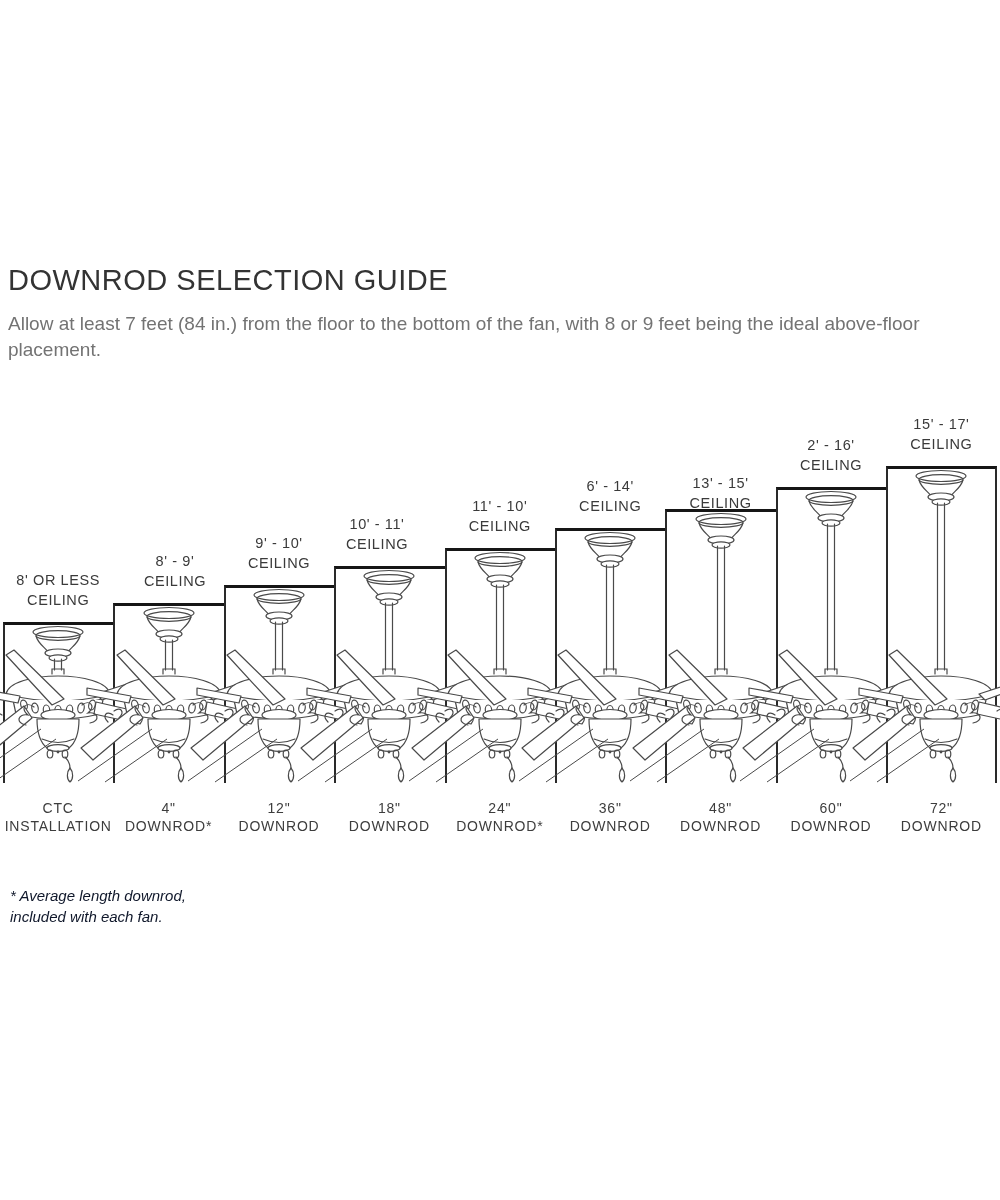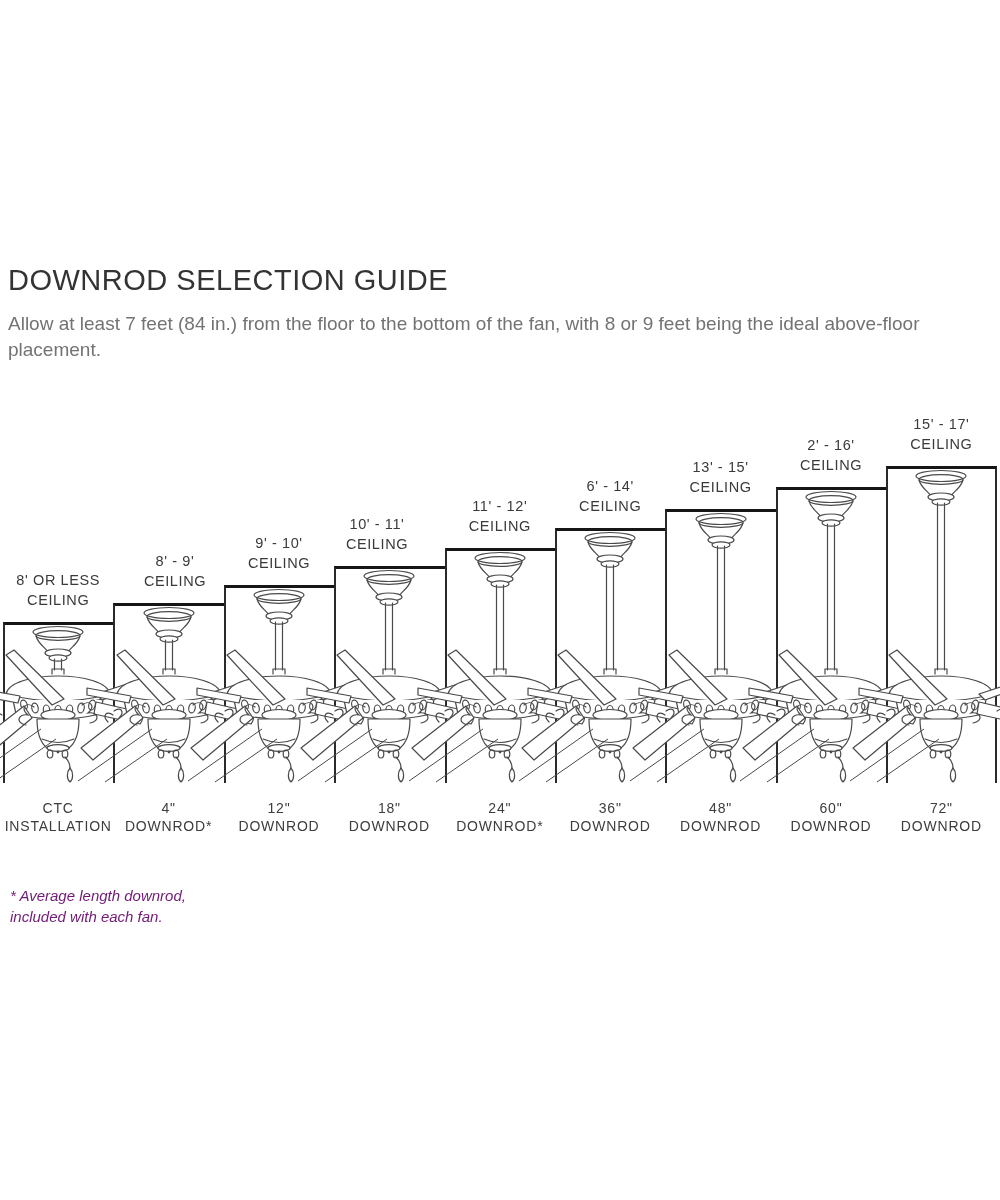--- a/index.html
+++ b/index.html
@@ -15,21 +15,21 @@
   .box.last{border-right:2px solid #2a2a2a;}
   .fan{position:absolute;z-index:2;overflow:visible;}
   .ceillab{position:absolute;width:160px;height:42px;text-align:center;font-size:14.5px;
            letter-spacing:0.6px;line-height:19.5px;color:#3a3a3a;display:flex;
            flex-direction:column;justify-content:flex-end;z-index:3;}
   .ceillab span{display:block;}
   .rodlab{position:absolute;top:800px;width:160px;text-align:center;font-size:14px;
           letter-spacing:0.8px;line-height:17.5px;color:#3d3d3d;z-index:3;}
   .rodlab span{display:block;}
   .footnote{position:absolute;left:10px;top:885px;font-size:15px;font-style:italic;
-            line-height:21px;color:#701a75;margin:0;}
+            line-height:21px;color:#0f172a;margin:0;}
   .footnote span{display:block;}
 </style>
 </head>
 <body>
 
 <div class="page">
   <h1 class="title">DOWNROD SELECTION GUIDE</h1>
   <p class="subtitle">Allow at least 7 feet (84 in.) from the floor to the bottom of the fan, with 8 or 9 feet being the ideal above-floor placement.</p>
   <div class="diagram" id="diagram">
       <div class="ceillab" style="left:-21.799999999999997px;top:568px">
@@ -230,21 +230,21 @@
           <path d="M122,191 C126,195 127,198 127,202" fill="none" stroke="#4a4a4a" stroke-width="1.2" stroke-linecap="round"></path>
           <path d="M127,202 C130.5,206 130.5,213 127,216 C123.5,213 123.5,206 127,202 Z" fill="#fff" stroke="#4a4a4a" stroke-width="1.2" stroke-linejoin="round"></path>
           <path d="M98,163 L24,215 M113,173 L51,216" fill="none" stroke="#4a4a4a" stroke-width="1"></path>
         </g>
       </svg>
       <div class="rodlab" style="left:309.40000000000003px">
         <span>18"</span>
         <span>DOWNROD</span>
       </div>
       <div class="ceillab" style="left:419.8px;top:494px">
-        <span>11' - 12'</span>
+        <span>11' - 10'</span>
         <span>CEILING</span>
       </div>
       <div class="box" style="left:444.6px;top:548px;width:110.4px;height:235px"></div>
       <svg class="fan" style="left:384.8px;top:548px" width="230" height="235" viewBox="0 0 230 235">
         <g>
           <ellipse cx="115" cy="10" rx="25" ry="5.5" fill="#fff" stroke="#4a4a4a" stroke-width="1.2" stroke-linejoin="round"></ellipse>
           <ellipse cx="115" cy="13.5" rx="22" ry="4.8" fill="none" stroke="#4a4a4a" stroke-width="1.2" stroke-linecap="round"></ellipse>
           <path d="M93,14 C95,22 103,26 105,30 M137,14 C135,22 127,26 125,30" fill="none" stroke="#4a4a4a" stroke-width="1.2" stroke-linecap="round"></path>
           <ellipse cx="115" cy="31" rx="13" ry="4" fill="#fff" stroke="#4a4a4a" stroke-width="1.2" stroke-linejoin="round"></ellipse>
           <ellipse cx="115" cy="36" rx="9" ry="3.2" fill="#fff" stroke="#4a4a4a" stroke-width="1.2" stroke-linejoin="round"></ellipse>
@@ -331,21 +331,21 @@
           <circle cx="115" cy="224" r="1.4" fill="#4a4a4a"></circle>
           <path d="M122,229 C126,233 127,236 127,240" fill="none" stroke="#4a4a4a" stroke-width="1.2" stroke-linecap="round"></path>
           <path d="M127,240 C130.5,244 130.5,251 127,254 C123.5,251 123.5,244 127,240 Z" fill="#fff" stroke="#4a4a4a" stroke-width="1.2" stroke-linejoin="round"></path>
           <path d="M98,201 L24,253 M113,211 L51,254" fill="none" stroke="#4a4a4a" stroke-width="1"></path>
         </g>
       </svg>
       <div class="rodlab" style="left:530.2px">
         <span>36"</span>
         <span>DOWNROD</span>
       </div>
-      <div class="ceillab" style="left:640.6000000000001px;top:455px">
+      <div class="ceillab" style="left:640.6000000000001px;top:471px">
         <span>13' - 15'</span>
         <span>CEILING</span>
       </div>
       <div class="box" style="left:665.4000000000001px;top:509px;width:110.4px;height:274px"></div>
       <svg class="fan" style="left:605.6000000000001px;top:509px" width="230" height="274" viewBox="0 0 230 274">
         <g>
           <ellipse cx="115" cy="10" rx="25" ry="5.5" fill="#fff" stroke="#4a4a4a" stroke-width="1.2" stroke-linejoin="round"></ellipse>
           <ellipse cx="115" cy="13.5" rx="22" ry="4.8" fill="none" stroke="#4a4a4a" stroke-width="1.2" stroke-linecap="round"></ellipse>
           <path d="M93,14 C95,22 103,26 105,30 M137,14 C135,22 127,26 125,30" fill="none" stroke="#4a4a4a" stroke-width="1.2" stroke-linecap="round"></path>
           <ellipse cx="115" cy="31" rx="13" ry="4" fill="#fff" stroke="#4a4a4a" stroke-width="1.2" stroke-linejoin="round"></ellipse>

